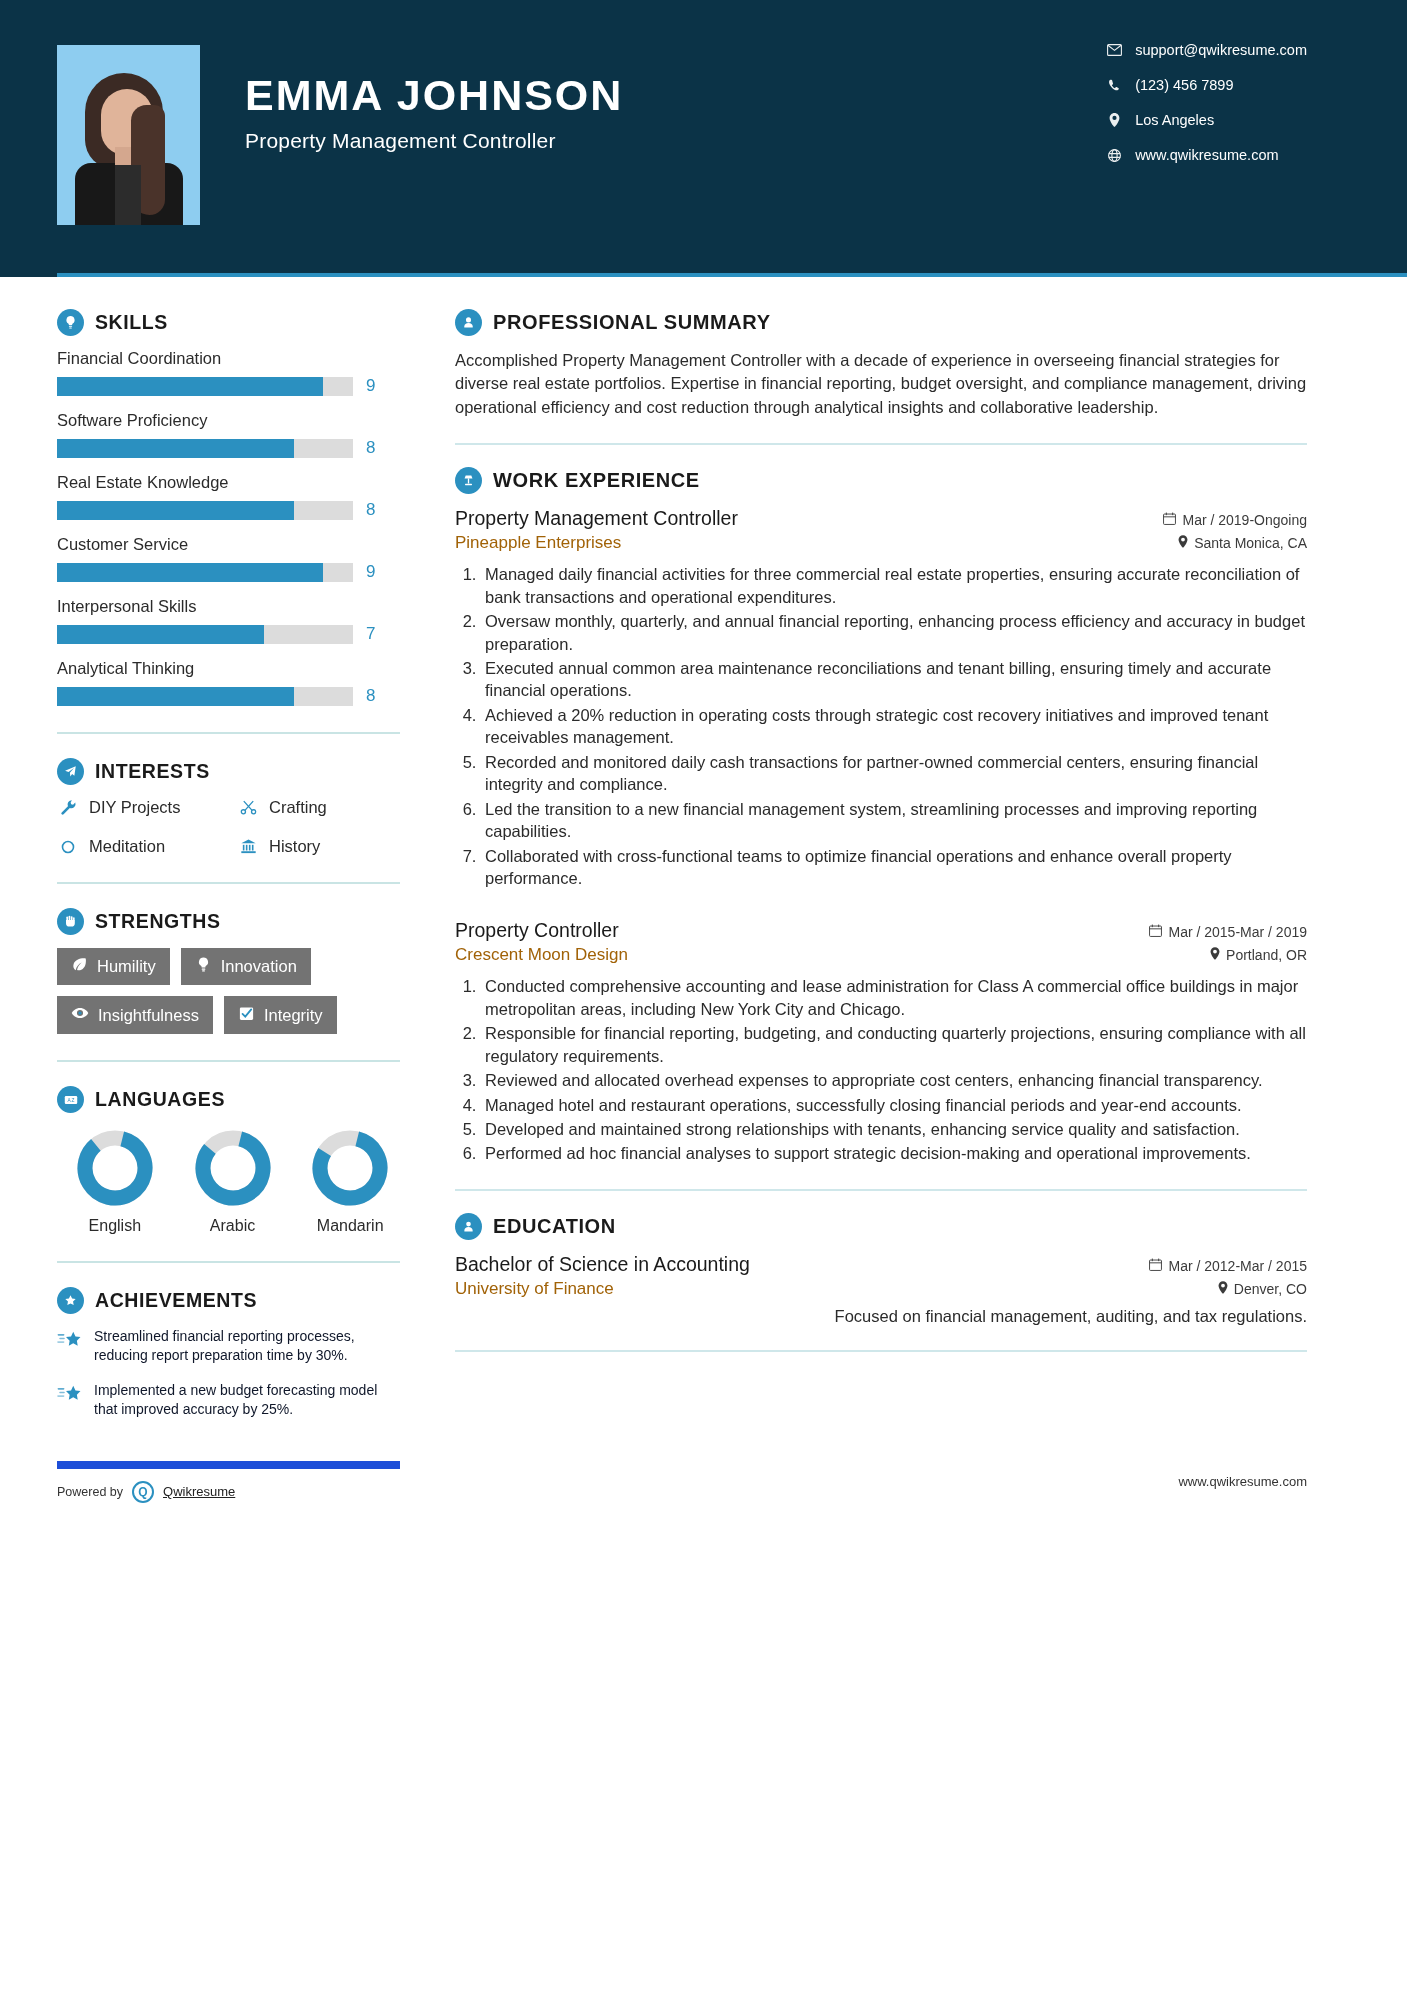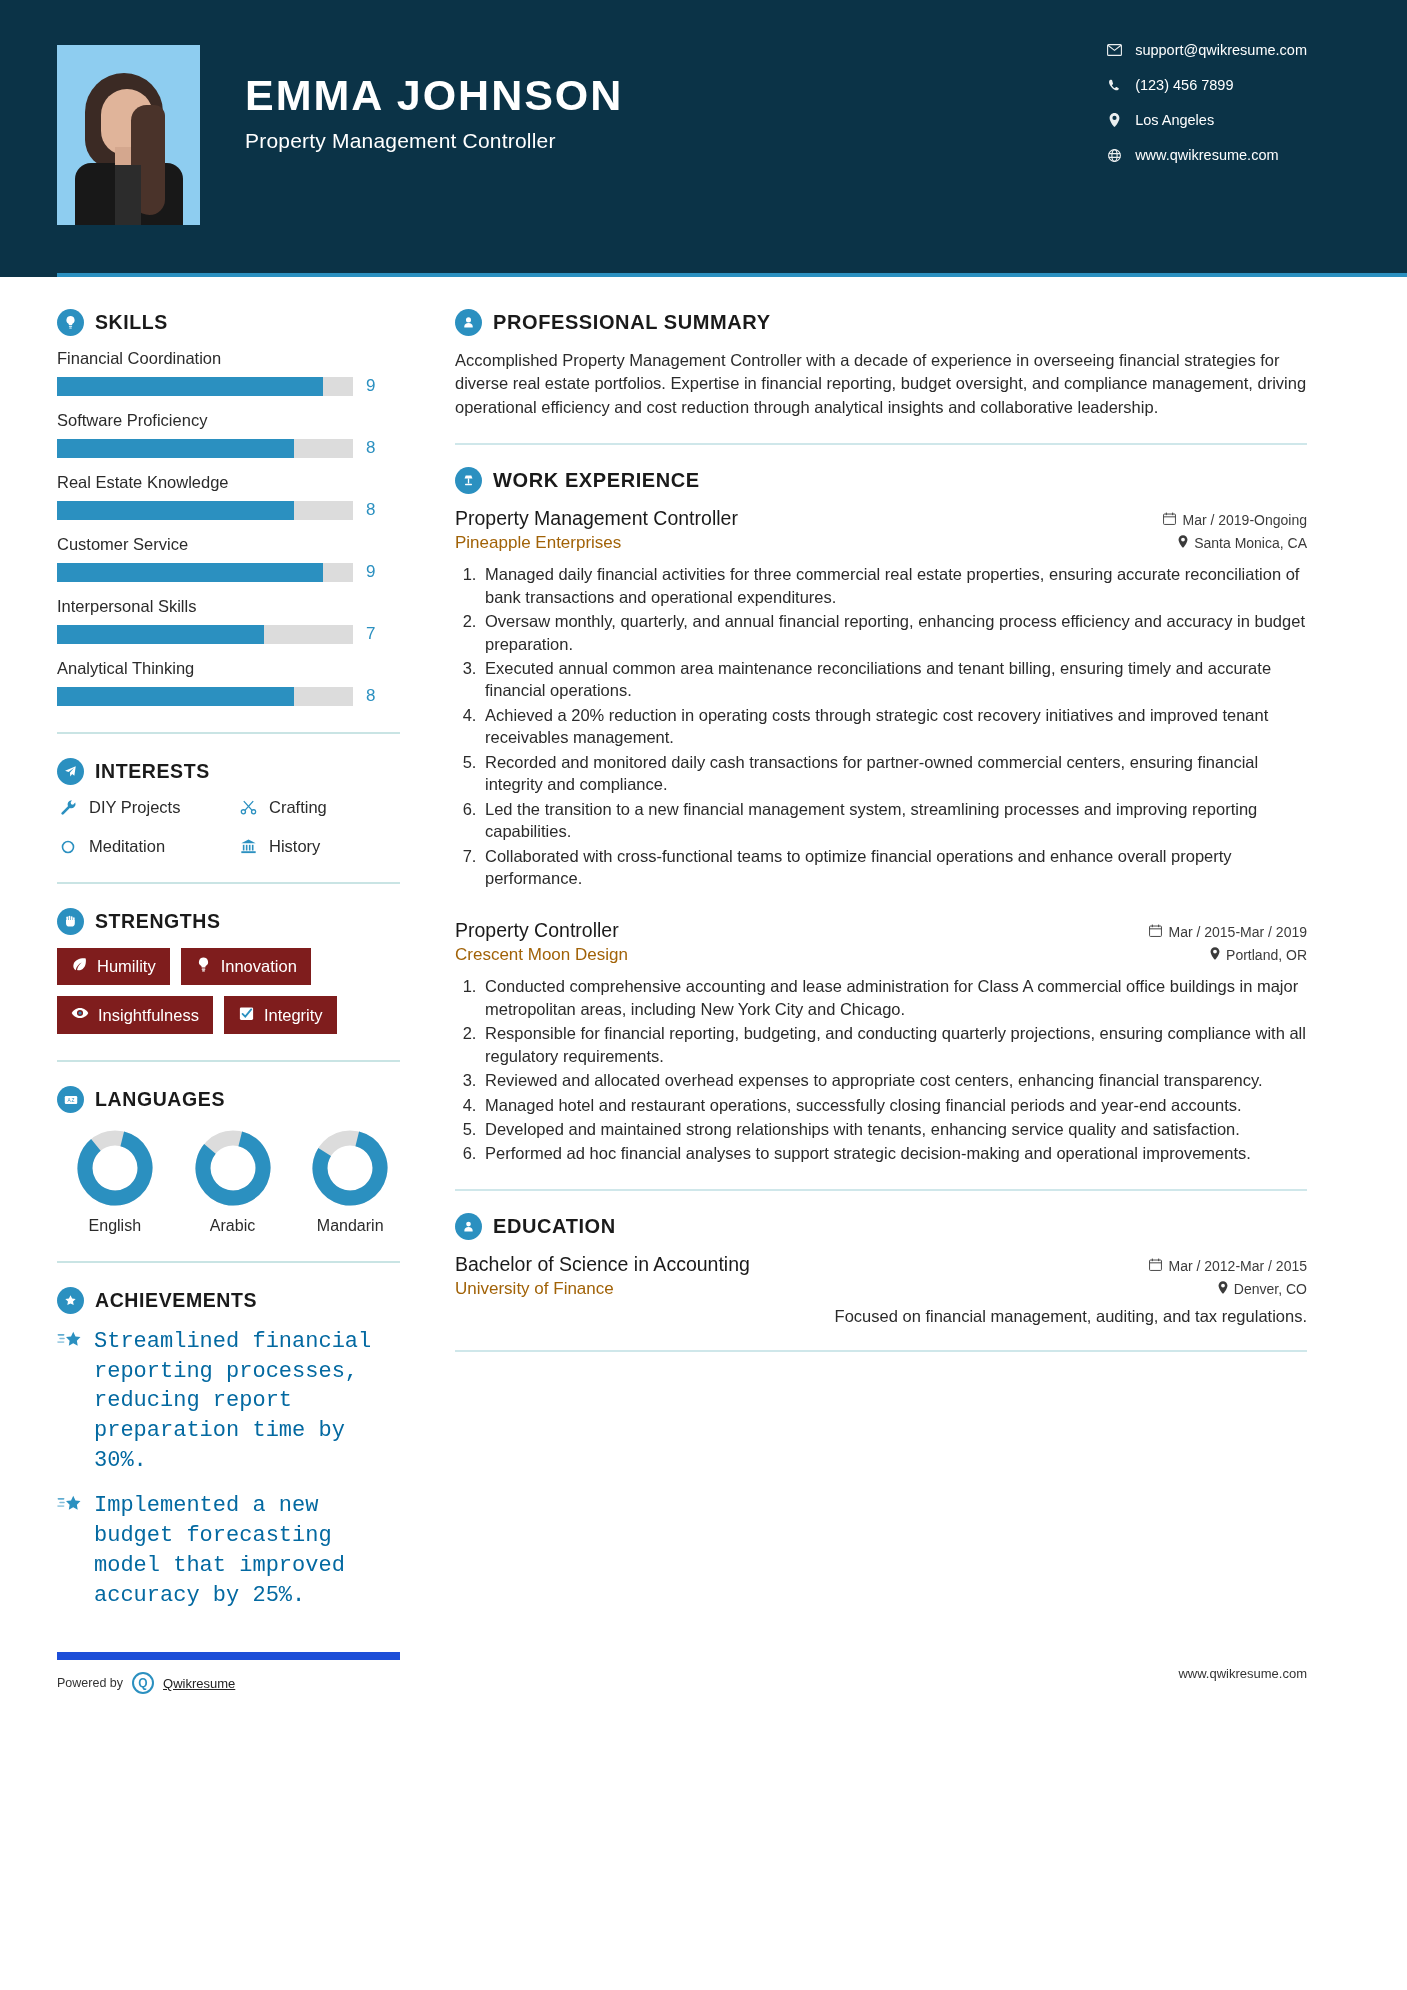--- a/index.html
+++ b/index.html
@@ -186,21 +186,21 @@
   }
   .interest .ii { width: 22px; display:inline-flex; justify-content:center; color:#2b90c0; }
 
   
   .strengths-grid {
     display: flex;
     flex-wrap: wrap;
     gap: 11px;
   }
   .strength-chip {
-    background: #7f1d1d;
+    background: #737373;
     color: #ffffff;
     padding: 8px 14px;
     display: inline-flex;
     align-items: center;
     gap: 9px;
     font-size: 16.5px;
   }
 
   
   .lang-row {
@@ -216,21 +216,21 @@
   }
   .lang-label { font-size: 16px; color: #2b2b2b; }
 
   
   .ach-item {
     display: flex;
     gap: 11px;
     margin-bottom: 16px;
   }
   .ach-item .ai { flex: 0 0 auto; margin-top: 2px; }
-  .ach-text { font-size: 22px; line-height: 1.35; color: #0369a1; max-width: 300px; font-family: Liberation Mono, monospace; }
+  .ach-text { font-size: 14px; line-height: 1.35; color: #0f172a; max-width: 300px; }
 
   
   .summary-text {
     font-size: 16.5px;
     line-height: 1.42;
     color: #2b2b2b;
   }
   .job { margin-bottom: 4px; }
   .job-head {
     display: flex;

